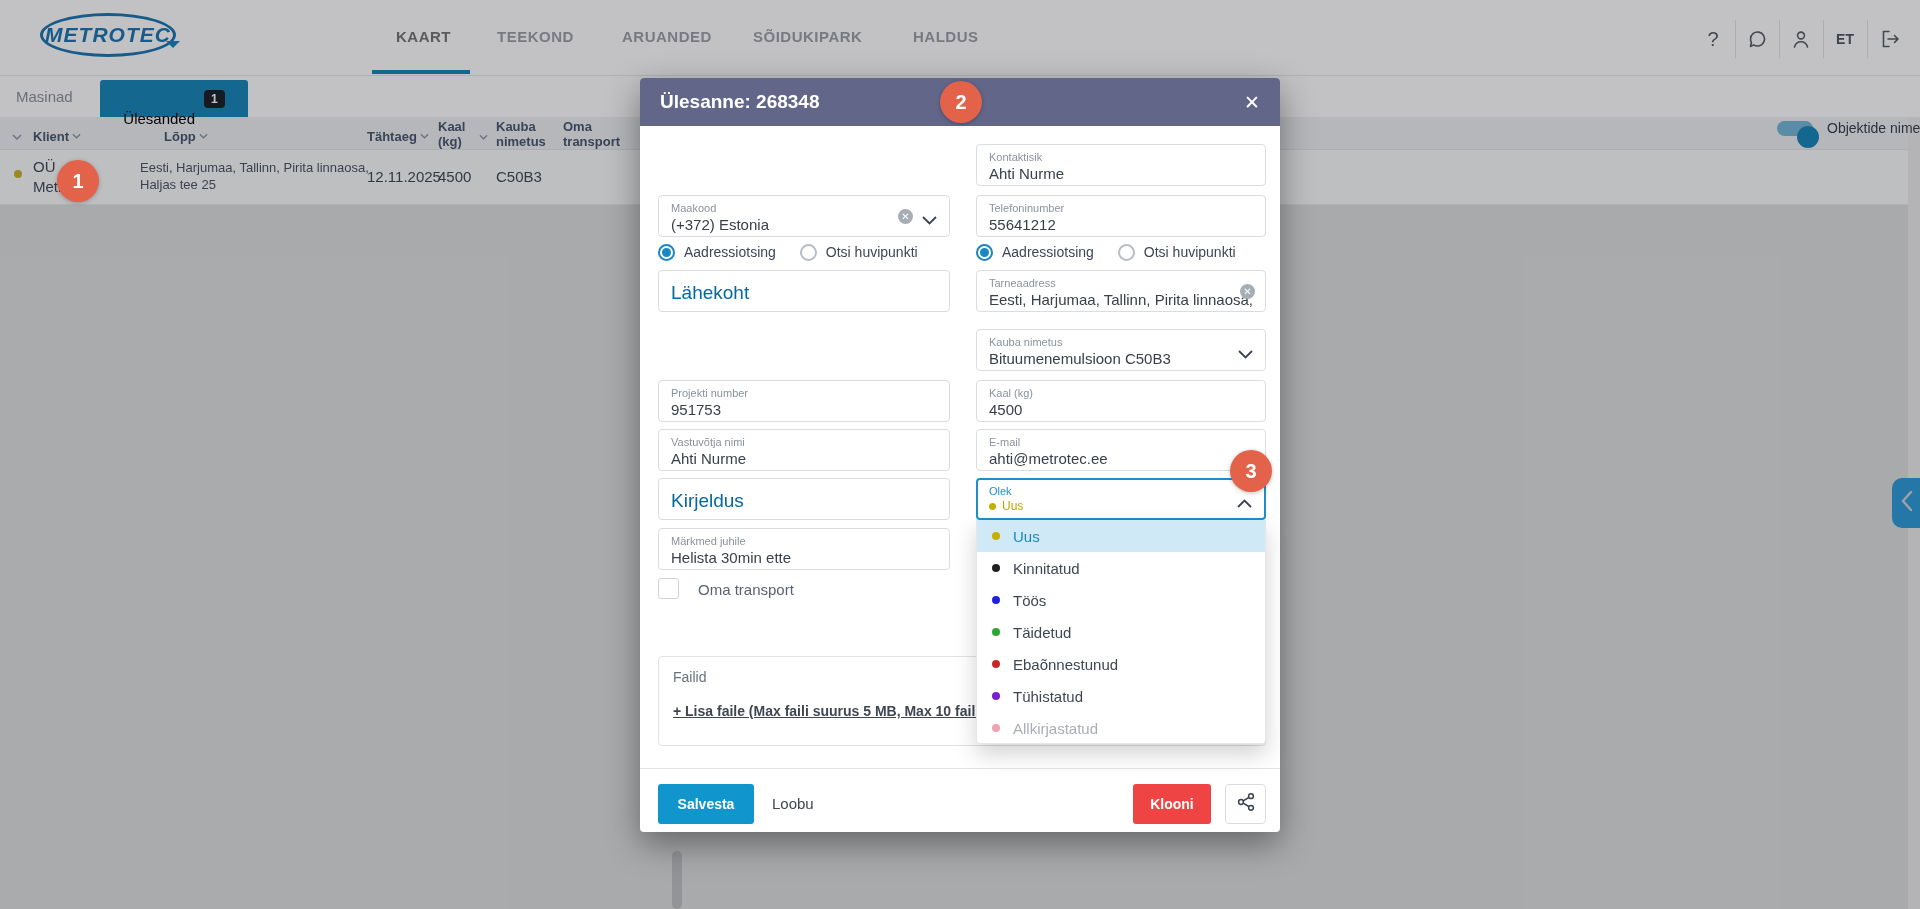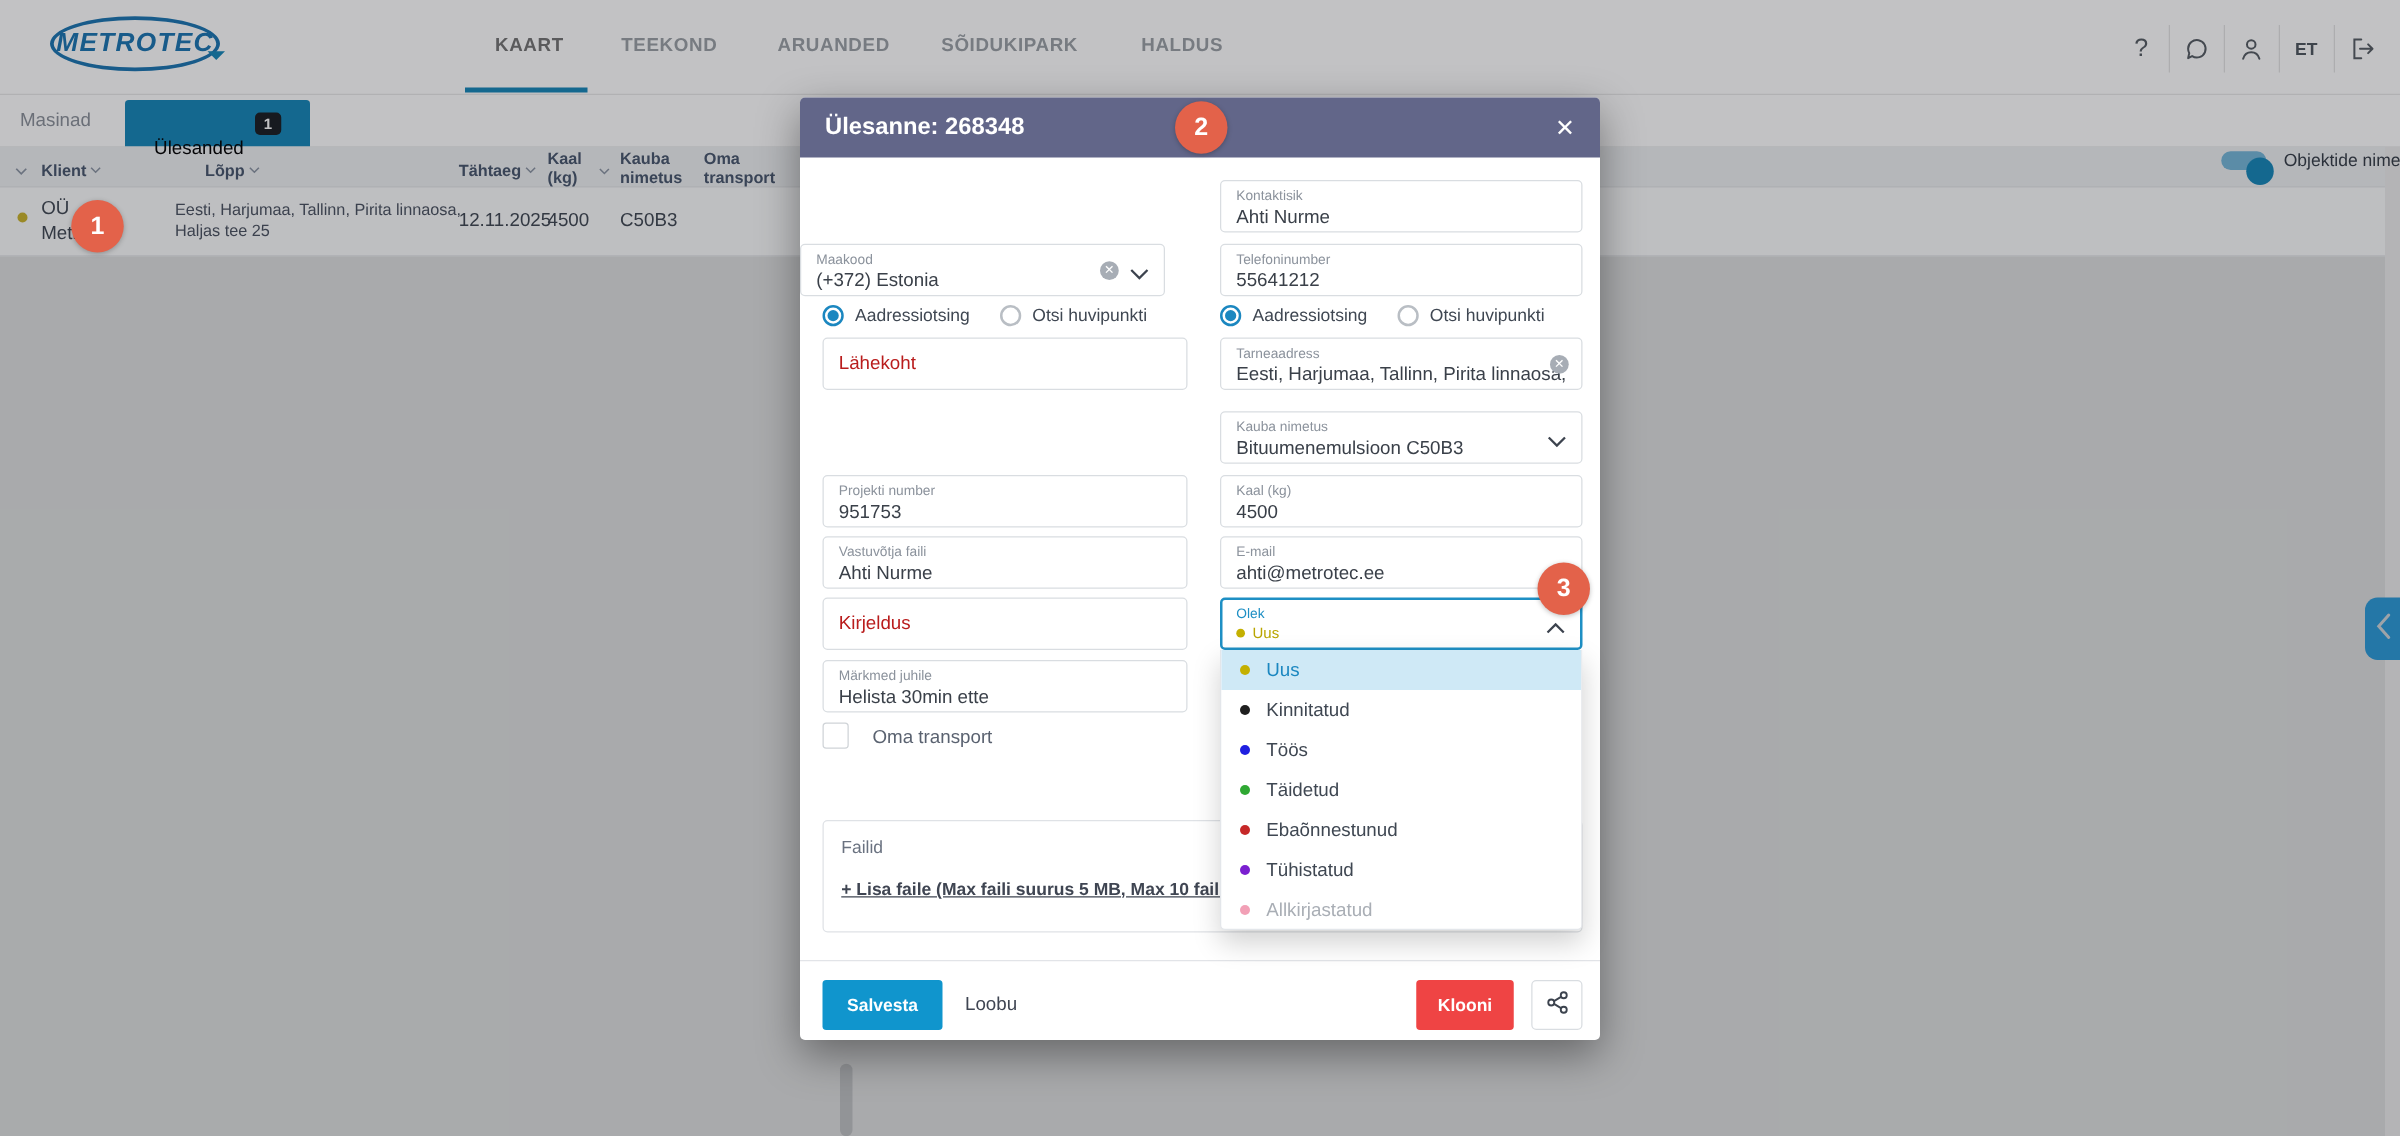--- a/index.html
+++ b/index.html
@@ -53,21 +53,21 @@
   
   .modal { position:absolute; left:640px; top:78px; width:640px; height:754px; background:#ffffff; border-radius:4px;
            box-shadow:0 12px 34px rgba(0,0,0,.4); z-index:60; }
   .modal-header { position:absolute; left:0; top:0; width:640px; height:48px; background:#626689; border-radius:4px 4px 0 0; }
   .modal-title { position:absolute; left:20px; top:13px; color:#ffffff; font-size:19px; font-weight:bold; }
   .modal-close { position:absolute; right:16px; top:11px; color:#ffffff; font-size:19px; cursor:pointer; padding:2px 4px; }
 
   .field { position:absolute; height:42px; border:1px solid #d9dde1; border-radius:4px; background:#fff; padding:5px 12px 0; overflow:hidden; }
   .flabel { display:block; font-size:11px; color:#8b929c; line-height:14px; white-space:nowrap; }
   .fvalue { display:block; font-size:15px; color:#3a4049; line-height:19px; white-space:nowrap; }
-  .fplaceholder { position:absolute; left:12px; top:11px; font-size:15px; color:#b91c1c; }
+  .fplaceholder { position:absolute; left:12px; top:11px; font-size:19px; color:#0369a1; }
   .field.focused { border:2px solid #1e8fc4; padding:4px 11px 0; }
   .field.focused .flabel { color:#1e8fc4; }
   .olek-value { display:flex; align-items:center; gap:6px; font-size:12px; color:#b9a500; line-height:16px; }
   .olek-value .vdot { width:7px; height:7px; border-radius:50%; }
 
   .fchev { position:absolute; right:12px; top:15px; }
   .fclear { position:absolute; width:15px; height:15px; border-radius:50%; background:#a7adb5; color:#fff; font-size:10px;
             line-height:15px; text-align:center; cursor:pointer; }
   .fcal { position:absolute; right:12px; top:12px; }
 
@@ -215,21 +215,21 @@
     <div class="modal-header">
       <span class="modal-title">Ülesanne: 268348</span>
       <span class="modal-close">✕</span>
     </div>
 
     <div class="field" style="left:336px; top:66px; width:290px;">
       <span class="flabel">Kontaktisik</span>
       <span class="fvalue">Ahti Nurme</span>
     </div>
 
-    <div class="field" style="left:0; top:117px; width:292px;">
+    <div class="field" style="left:18px; top:117px; width:292px;">
       <span class="flabel">Maakood</span>
       <span class="fvalue">(+372) Estonia</span>
       <span class="fclear" style="right:36px; top:13px;">✕</span>
       <span class="fchev"><svg width="15" height="9" viewBox="0 0 15 9">
             <path d="M1 1l6.5 6.5L14 1" fill="none" stroke="#3c434e" stroke-width="1.8"></path>
           </svg></span>
     </div>
     <div class="field" style="left:336px; top:117px; width:290px;">
       <span class="flabel">Telefoninumber</span>
       <span class="fvalue">55641212</span>
@@ -269,21 +269,21 @@
     <div class="field" style="left:18px; top:302px; width:292px;">
       <span class="flabel">Projekti number</span>
       <span class="fvalue">951753</span>
     </div>
     <div class="field" style="left:336px; top:302px; width:290px;">
       <span class="flabel">Kaal (kg)</span>
       <span class="fvalue">4500</span>
     </div>
 
     <div class="field" style="left:18px; top:351px; width:292px;">
-      <span class="flabel">Vastuvõtja faili</span>
+      <span class="flabel">Vastuvõtja nimi</span>
       <span class="fvalue">Ahti Nurme</span>
     </div>
     <div class="field" style="left:336px; top:351px; width:290px;">
       <span class="flabel">E-mail</span>
       <span class="fvalue">ahti@metrotec.ee</span>
     </div>
 
     <div class="field" style="left:18px; top:400px; width:292px;">
       <span class="fplaceholder">Kirjeldus</span>
     </div>

